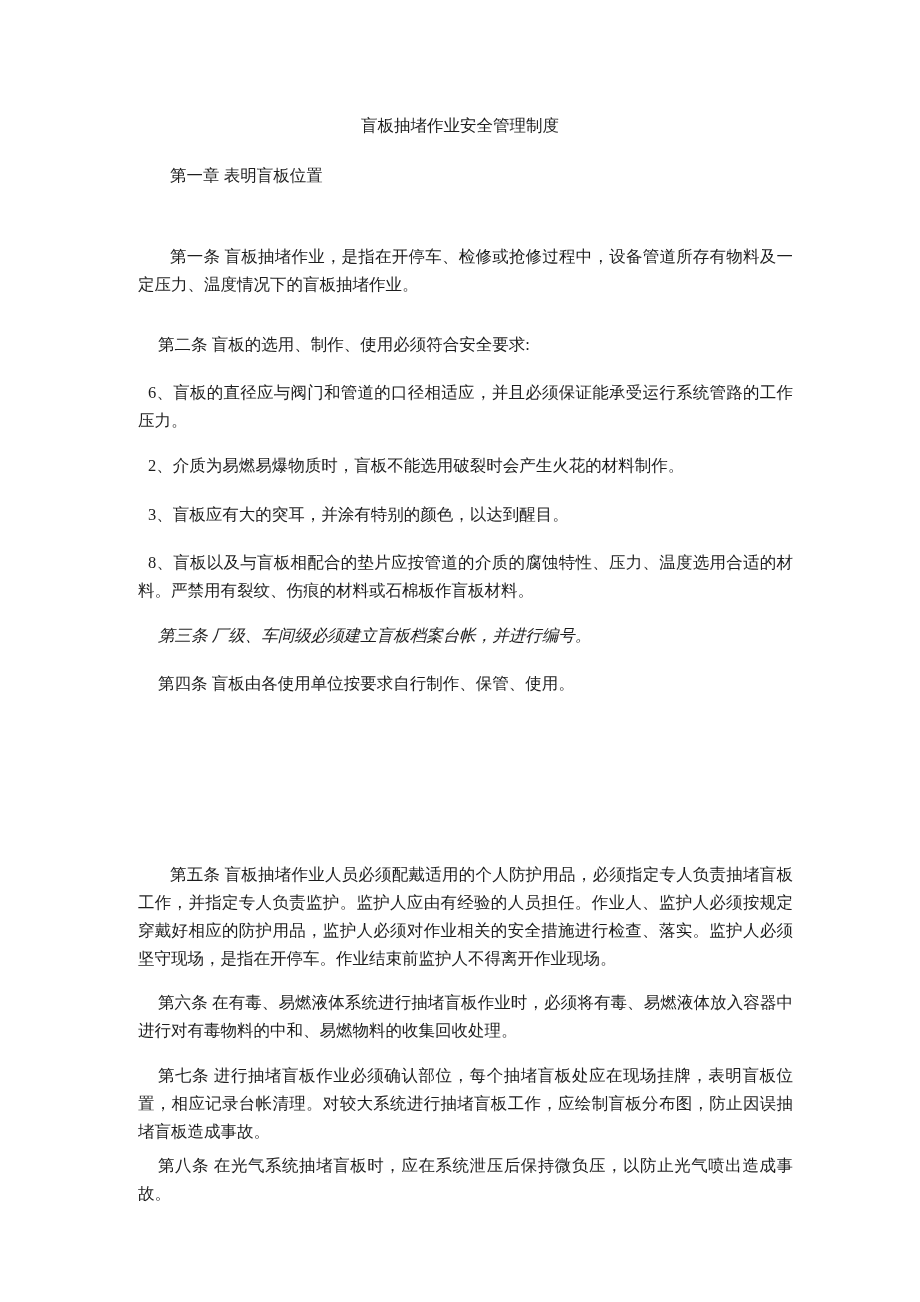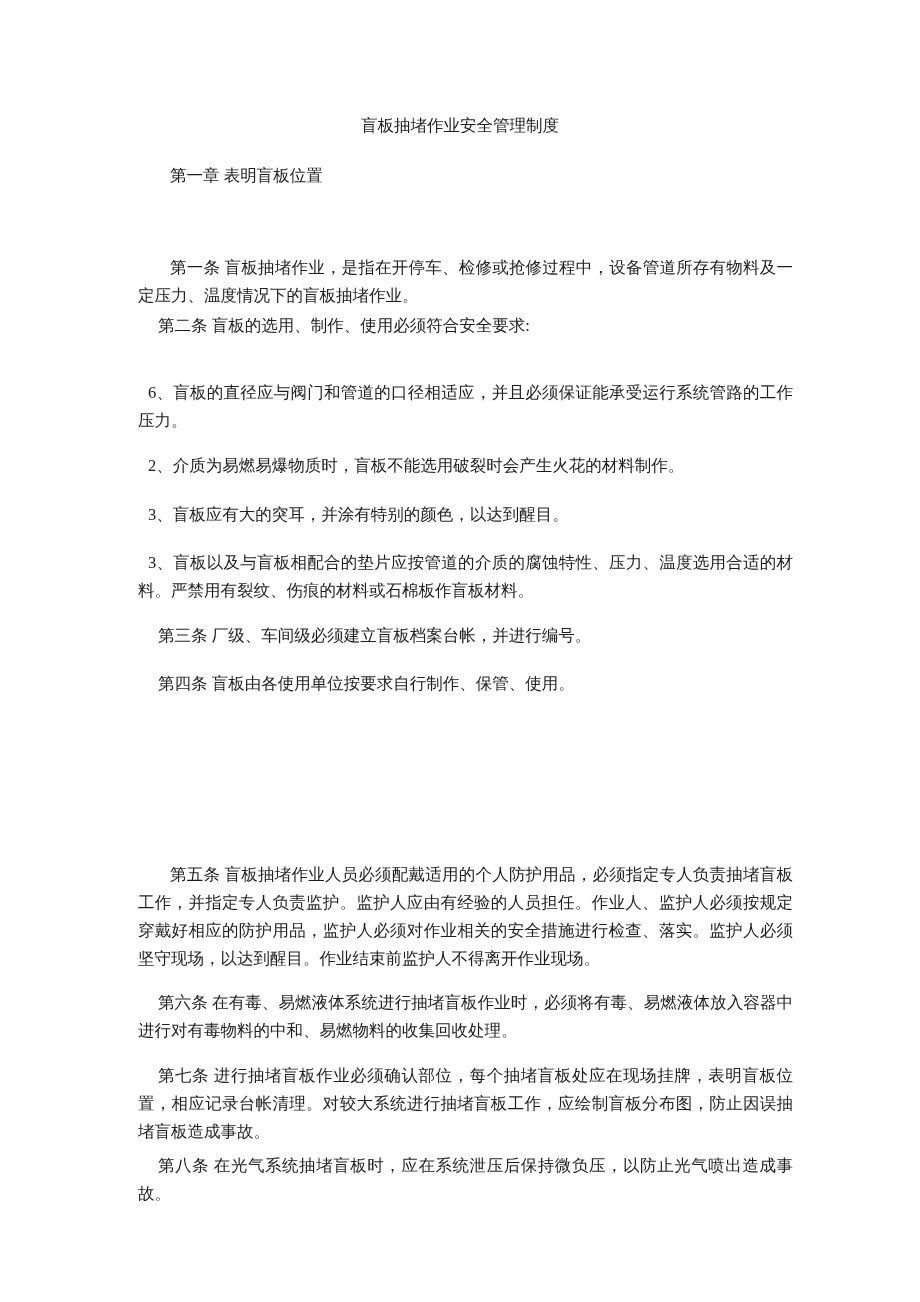--- a/index.html
+++ b/index.html
@@ -32,27 +32,27 @@
     top: 112px;
     text-align: center;
     text-indent: 0;
   }
   .chapter-heading { text-indent: 32px; }
   .indent-article-deep { text-indent: 32px; }  
   .indent-article     { text-indent: 20px; }  
   .indent-item        { text-indent: 10px; }  
 
   .pos-h1  { top: 162px; }
-  .pos-a1  { top: 254px; }
-  .pos-a2  { top: 312px; }
+  .pos-a1  { top: 243px; }
+  .pos-a2  { top: 331px; }
   .pos-i1  { top: 379px; }
   .pos-i2  { top: 452px; }
   .pos-i3  { top: 501px; }
   .pos-i4  { top: 549px; }
-  .pos-a3  { top: 622px; }
+  .pos-a3  { top: 622px; font-style: italic; }
   .pos-a4  { top: 670px; }
   .pos-h2  { top: 764px; }
   .pos-a5  { top: 861px; }
   .pos-a6  { top: 989px; }
   .pos-a7  { top: 1062px; }
   .pos-a8  { top: 1152px; }
 </style>
 </head>
 <body>
 
@@ -65,28 +65,28 @@
   <p class="block indent-article-deep pos-a1">第一条 盲板抽堵作业，是指在开停车、检修或抢修过程中，设备管道所存有物料及一定压力、温度情况下的盲板抽堵作业。</p>
 
   <p class="block indent-article pos-a2">第二条 盲板的选用、制作、使用必须符合安全要求:</p>
 
   <p class="block indent-item pos-i1">6、盲板的直径应与阀门和管道的口径相适应，并且必须保证能承受运行系统管路的工作压力。</p>
 
   <p class="block indent-item pos-i2">2、介质为易燃易爆物质时，盲板不能选用破裂时会产生火花的材料制作。</p>
 
   <p class="block indent-item pos-i3">3、盲板应有大的突耳，并涂有特别的颜色，以达到醒目。</p>
 
-  <p class="block indent-item pos-i4">3、盲板以及与盲板相配合的垫片应按管道的介质的腐蚀特性、压力、温度选用合适的材料。严禁用有裂纹、伤痕的材料或石棉板作盲板材料。</p>
+  <p class="block indent-item pos-i4">8、盲板以及与盲板相配合的垫片应按管道的介质的腐蚀特性、压力、温度选用合适的材料。严禁用有裂纹、伤痕的材料或石棉板作盲板材料。</p>
 
   <p class="block indent-article pos-a3">第三条 厂级、车间级必须建立盲板档案台帐，并进行编号。</p>
 
   <p class="block indent-article pos-a4">第四条 盲板由各使用单位按要求自行制作、保管、使用。</p>
 
 
-  <p class="block indent-article-deep pos-a5">第五条 盲板抽堵作业人员必须配戴适用的个人防护用品，必须指定专人负责抽堵盲板工作，并指定专人负责监护。监护人应由有经验的人员担任。作业人、监护人必须按规定穿戴好相应的防护用品，监护人必须对作业相关的安全措施进行检查、落实。监护人必须坚守现场，以达到醒目。作业结束前监护人不得离开作业现场。</p>
+  <p class="block indent-article-deep pos-a5">第五条 盲板抽堵作业人员必须配戴适用的个人防护用品，必须指定专人负责抽堵盲板工作，并指定专人负责监护。监护人应由有经验的人员担任。作业人、监护人必须按规定穿戴好相应的防护用品，监护人必须对作业相关的安全措施进行检查、落实。监护人必须坚守现场，是指在开停车。作业结束前监护人不得离开作业现场。</p>
 
   <p class="block indent-article pos-a6">第六条 在有毒、易燃液体系统进行抽堵盲板作业时，必须将有毒、易燃液体放入容器中进行对有毒物料的中和、易燃物料的收集回收处理。</p>
 
   <p class="block indent-article pos-a8">第八条 在光气系统抽堵盲板时，应在系统泄压后保持微负压，以防止光气喷出造成事故。</p>
 
   <p class="block indent-article pos-a7">第七条 进行抽堵盲板作业必须确认部位，每个抽堵盲板处应在现场挂牌，表明盲板位置，相应记录台帐清理。对较大系统进行抽堵盲板工作，应绘制盲板分布图，防止因误抽堵盲板造成事故。</p>
 
 </div>
 
 </body></html>

